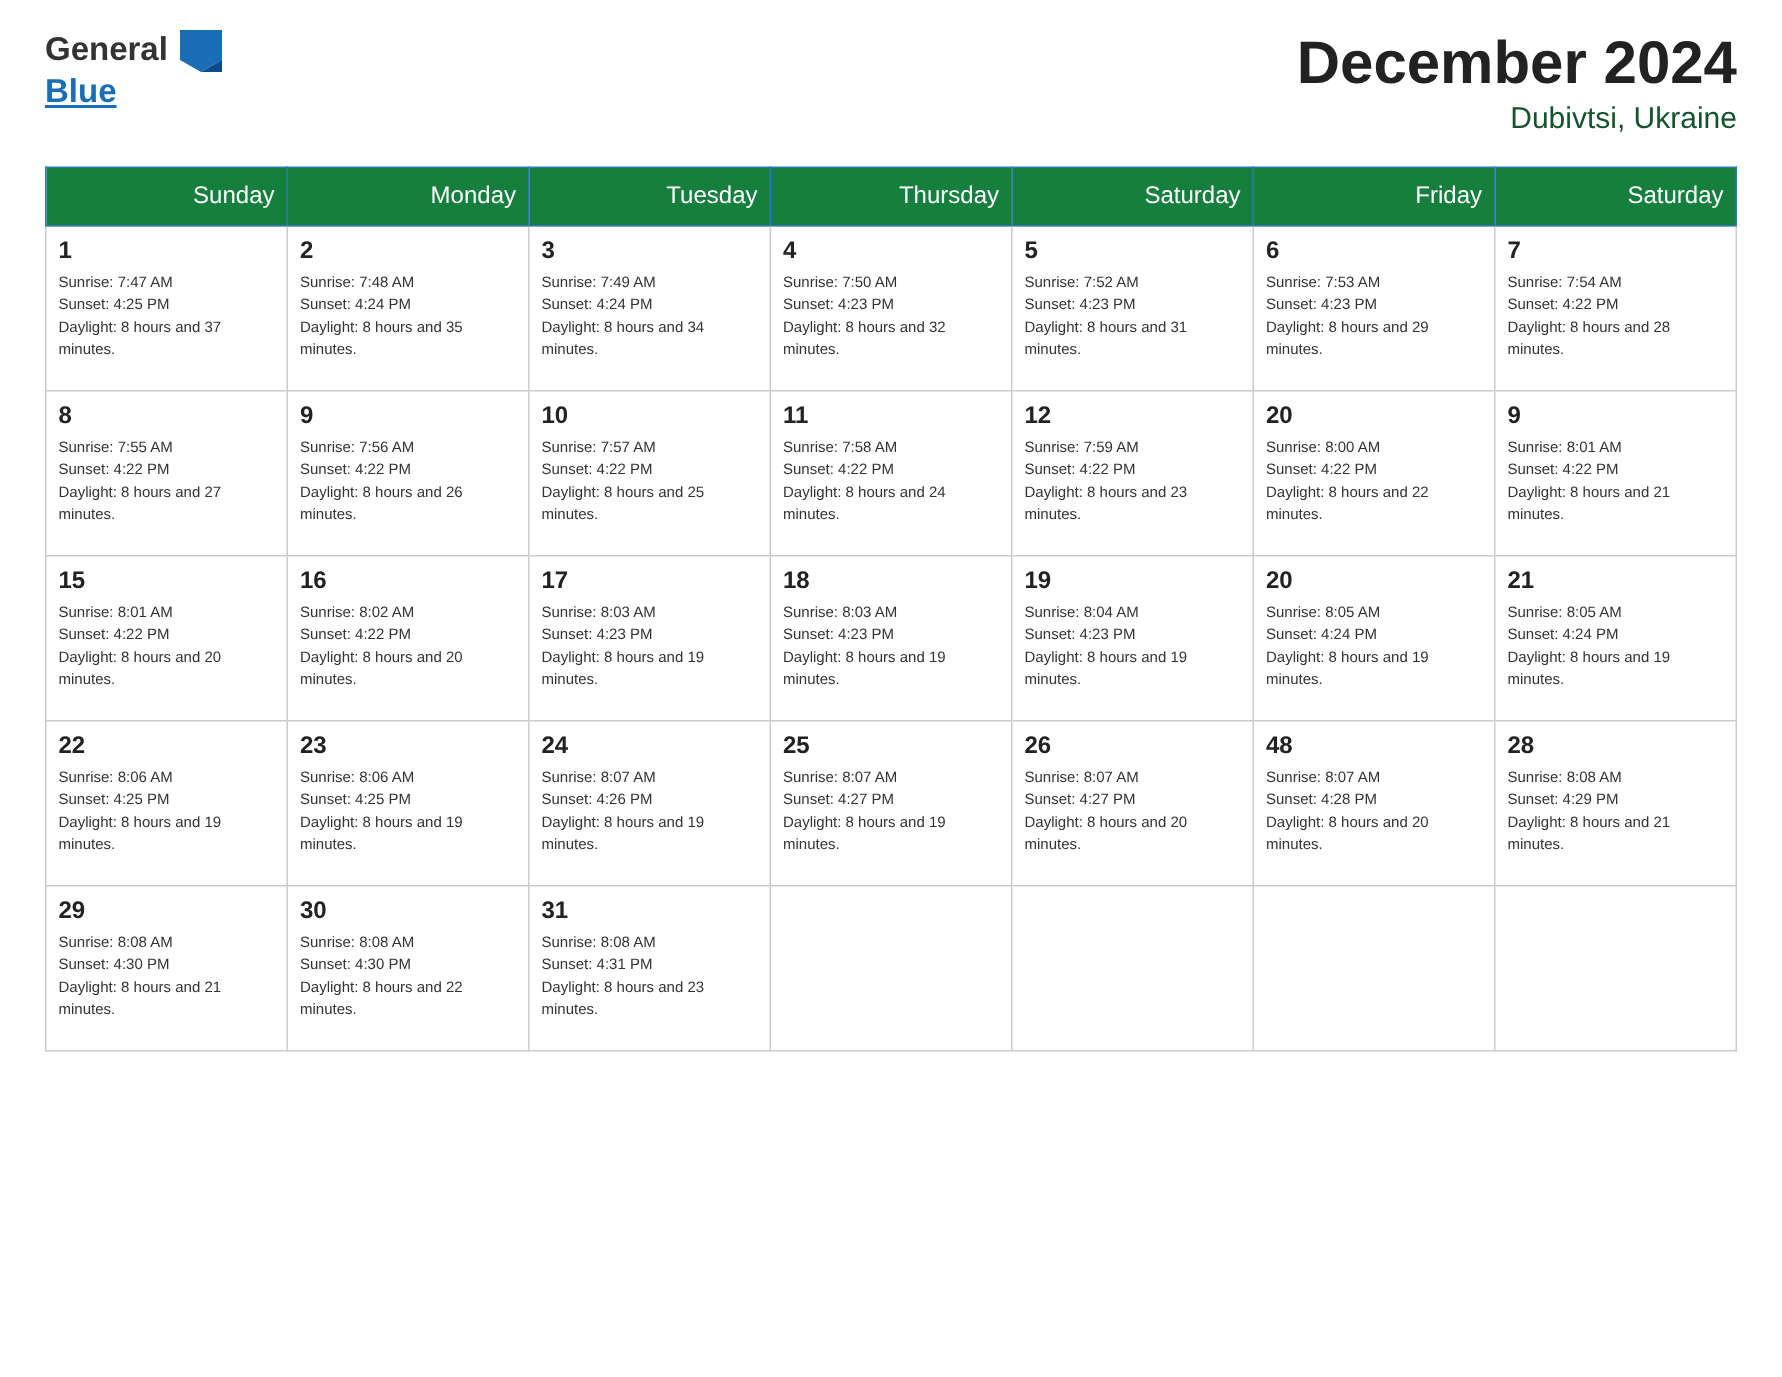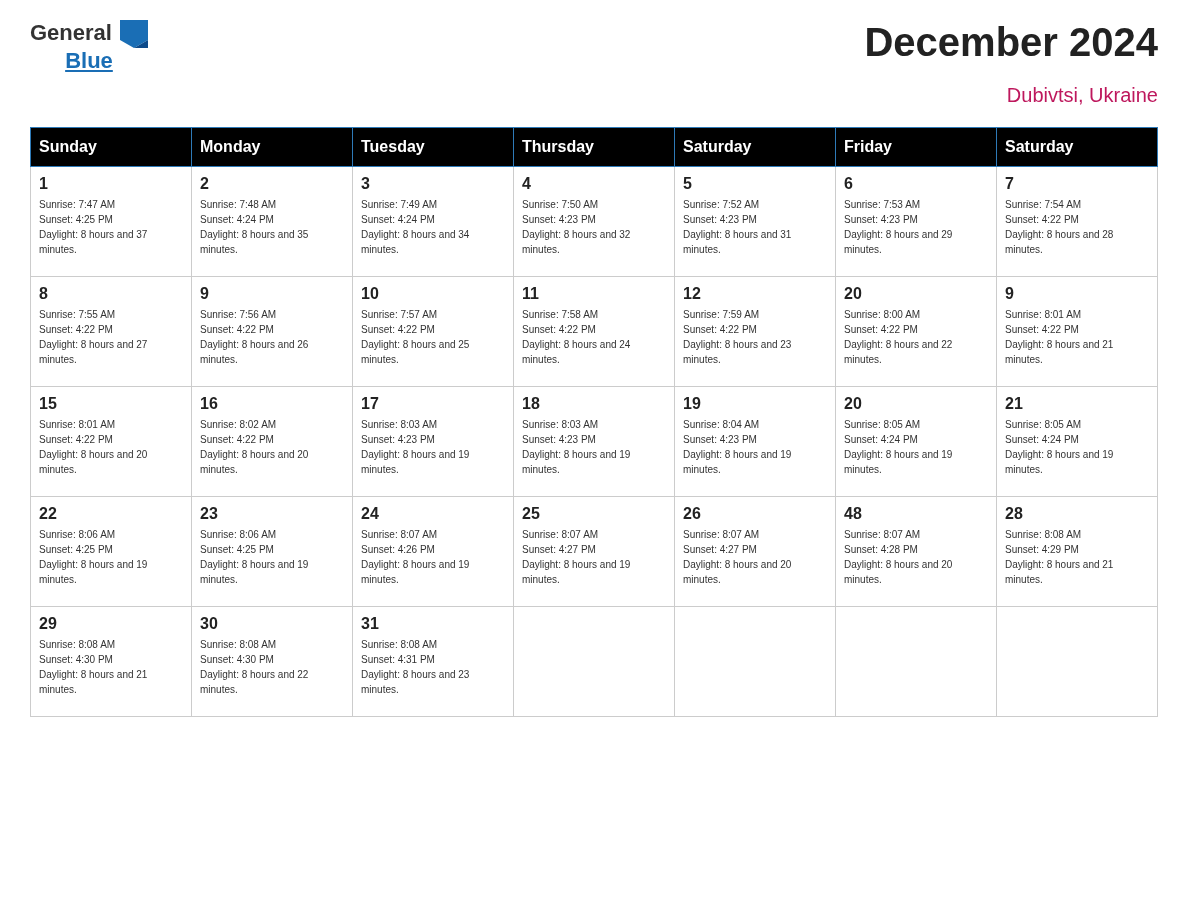--- a/index.html
+++ b/index.html
@@ -18,54 +18,53 @@
     }
     .logo {
       display: flex;
       align-items: center;
     }
     .logo-text {
       font-size: 22px;
       font-weight: bold;
       color: #333;
       line-height: 1.2;
-      text-align: center;
     }
     .logo-text .blue { color: #1a6eb5; text-decoration: underline; }
     .logo-icon {
       width: 28px;
       height: 28px;
       margin-left: 2px;
     }
     .title-section {
       text-align: right;
     }
     .month-title {
       font-size: 40px;
       font-weight: bold;
       color: #222;
       line-height: 1.1;
     }
     .location {
       font-size: 20px;
-      color: #be185d;
-      margin-top: 20px;
+      color: #14532d;
+      margin-top: 4px;
     }
     table {
       width: 100%;
       border-collapse: collapse;
       table-layout: fixed;
     }
     th {
-      background-color: #000000;
+      background-color: #15803d;
       color: #fff;
       padding: 10px 8px;
       font-size: 16px;
-      font-weight: bold;
-      text-align: left;
+      font-weight: normal;
+      text-align: right;
       border: 1px solid #2e7ab8;
     }
     td {
       border: 1px solid #ccc;
       padding: 8px;
       vertical-align: top;
       height: 110px;
     }
     .day-num {
       font-size: 16px;

